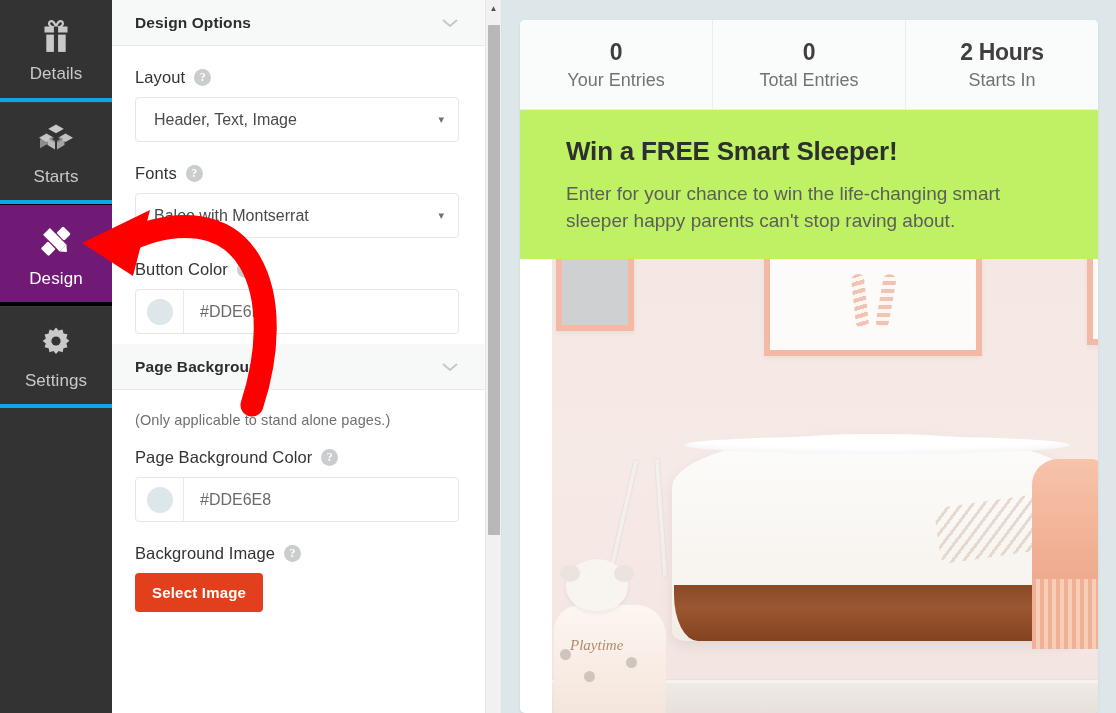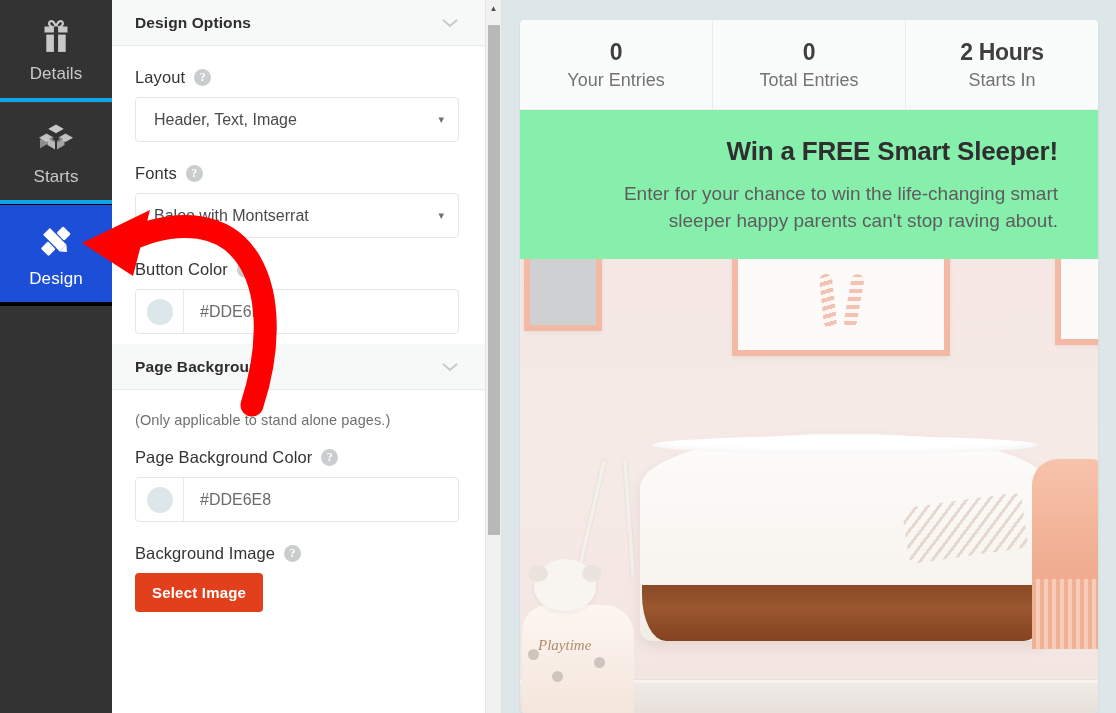--- a/index.html
+++ b/index.html
@@ -37,21 +37,21 @@
     border-top: 1px solid #3b3b3b;
     display: flex;
     flex-direction: column;
     align-items: center;
     justify-content: center;
     gap: 9px;
     cursor: pointer;
     position: relative;
   }
   .side-item:first-child { border-top: none; }
-  .side-item.active { background: #1d4ed8; border-color: #000000; }
+  .side-item.active { background: #701a75; border-color: #000000; }
   .side-icon {
     width: 40px;
     height: 40px;
     display: flex;
     align-items: center;
     justify-content: center;
     color: #c9c9c9;
   }
   .side-item.active .side-icon { color: #ffffff; }
   .side-icon svg { display: block; }
@@ -263,23 +263,23 @@
   .stat-value {
     font-size: 23px;
     font-weight: bold;
     color: #3f3f3f;
     letter-spacing: -.3px;
     line-height: 1;
   }
   .stat-label { font-size: 18px; color: #737373; line-height: 1; }
 
   .headline-wrap {
-    padding: 26px 40px 24px 60px;
-    text-align: right;
-    background: #86efac;
+    padding: 26px 40px 24px 46px;
+    text-align: left;
+    background: #bef264;
     flex: 0 0 auto;
   }
   .headline {
     font-size: 26px;
     font-weight: bold;
     color: #2f2f2f;
     letter-spacing: -.2px;
     margin-bottom: 14px;
   }
   .subtext {
@@ -287,20 +287,21 @@
     color: #5d5d5d;
     line-height: 1.42;
   }
 
   
   .photo {
     flex: 1;
     position: relative;
     overflow: hidden;
     background: linear-gradient(180deg,#f4e7e4 0%, #f6eae7 45%, #f2e4e1 100%);
+    margin-left: 32px;
   }
   .frame {
     position: absolute;
     border: 6px solid #f4b9a5;
     background: #fdfafa;
     box-shadow: 0 2px 5px rgba(0,0,0,.05);
   }
   .frame.a { left: 4px; top: -10px; width: 78px; height: 82px; background: #cfd0d1; }
   .frame.b { left: 212px; top: -16px; width: 218px; height: 113px; }
   .frame.c { left: 535px; top: -14px; width: 80px; height: 100px; }
@@ -480,20 +481,29 @@
           <g transform="rotate(45 19 18)">
             <path d="M5.5 13.2h17v9.6h-17z"></path>
             <path d="M22.5 13.2h6.5v9.6h-6.5z"></path>
             <path d="M29 13.2l5.5 4.8-5.5 4.8z"></path>
           </g>
         </svg>
       </span>
       <span class="side-label">Design</span>
     </div>
 
+    <div class="side-item">
+      <span class="side-icon">
+        <svg width="34" height="34" viewBox="0 0 34 34" fill="currentColor">
+          <path d="M17 1.5l2.6 3.1 3.9-1.2 1 4 4 .9-1.2 3.9 3.1 2.6-3.1 2.6 1.2 3.9-4 .9-.9 4-3.9-1.2L17 28.1l-2.6-3.1-3.9 1.2-.9-4-4-.9 1.2-3.9L3.7 15l3.1-2.6-1.2-3.9 4-.9.9-4 3.9 1.2L17 1.5z"></path>
+          <circle cx="17" cy="15" r="4.6" fill="#333333"></circle>
+        </svg>
+      </span>
+      <span class="side-label">Settings</span>
+    </div>
   </nav>
 
   <section class="panel">
     <div class="panel-inner">
 
       <div class="section-head first">
         <span class="section-title">Design Options</span>
         <span class="chev">
           <svg width="20" height="12" viewBox="0 0 20 12" fill="none" stroke="currentColor" stroke-width="2">
             <path d="M3 3l7 6 7-6"></path>

